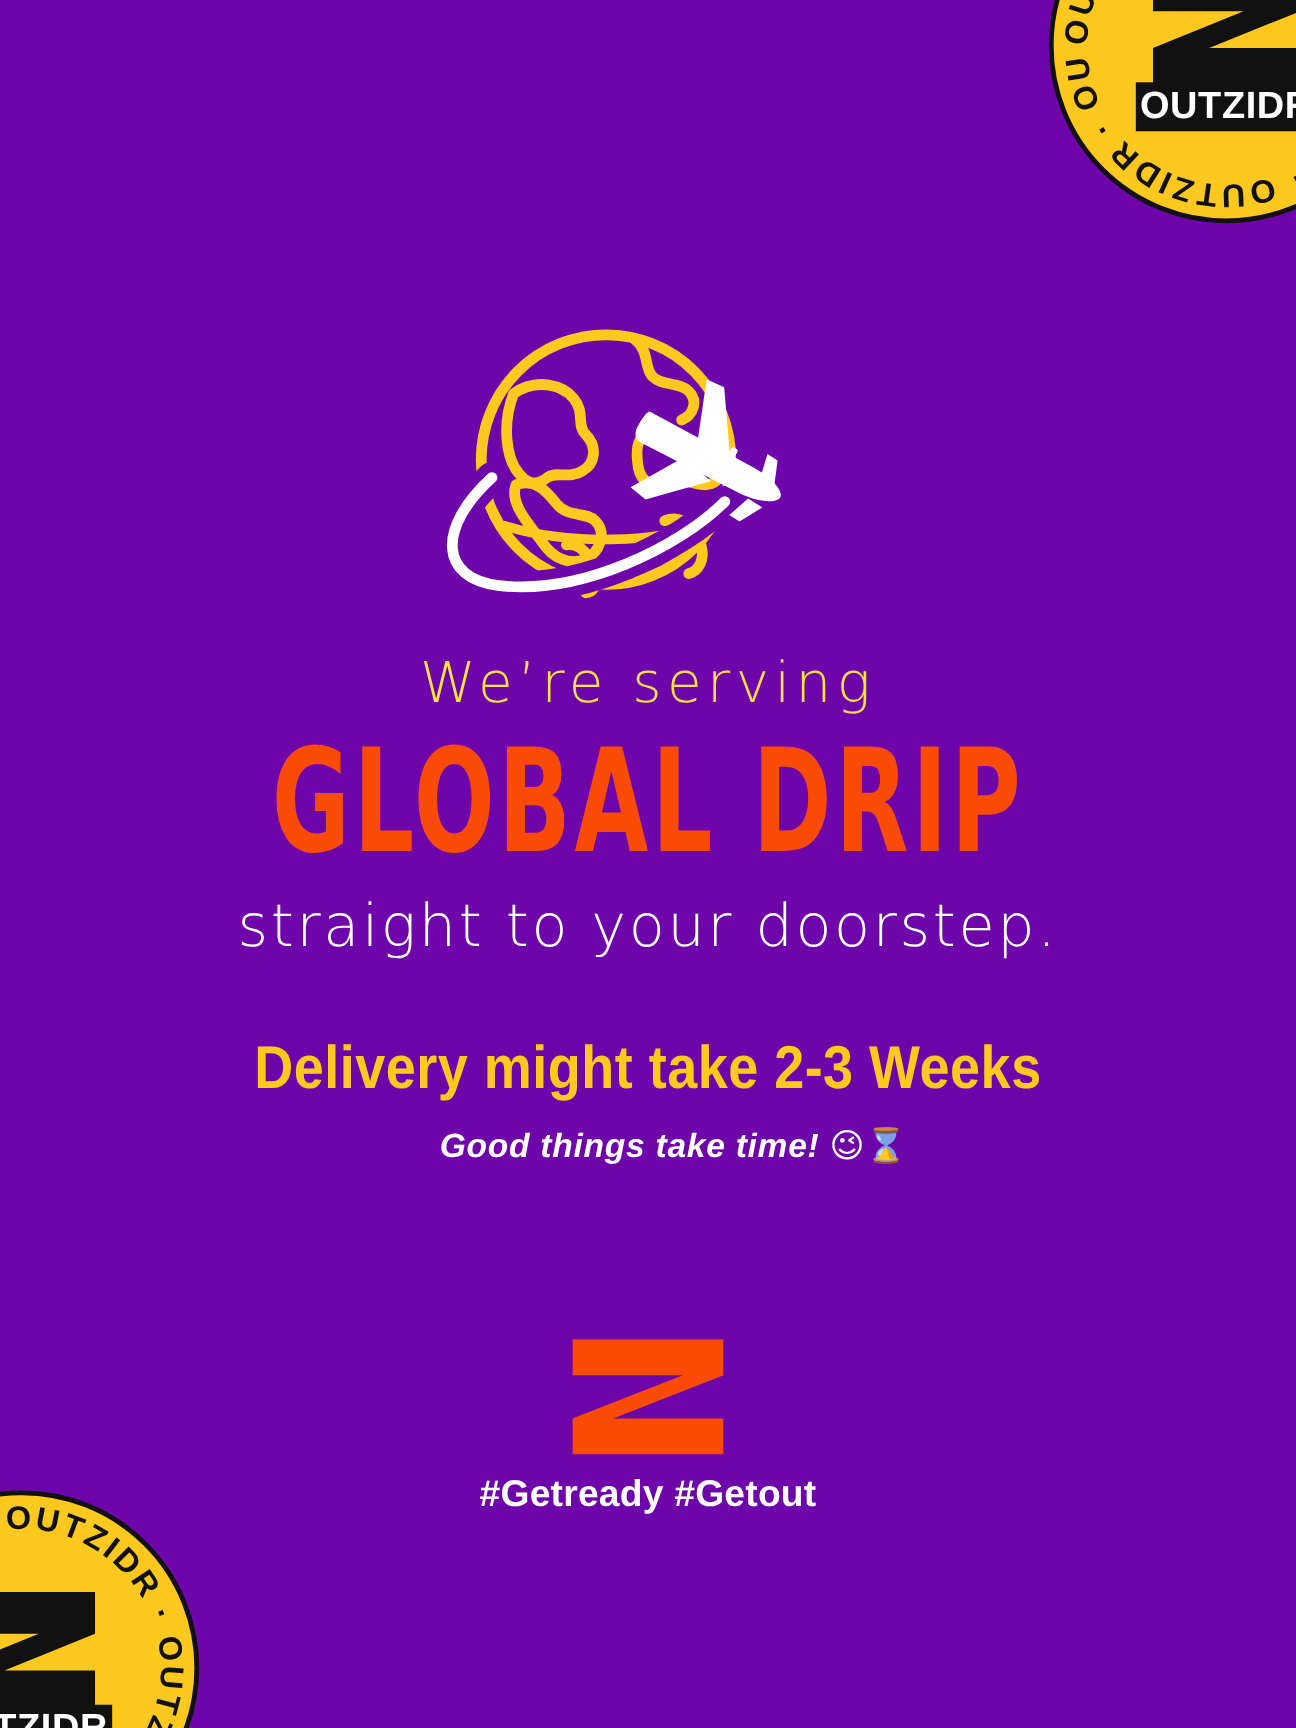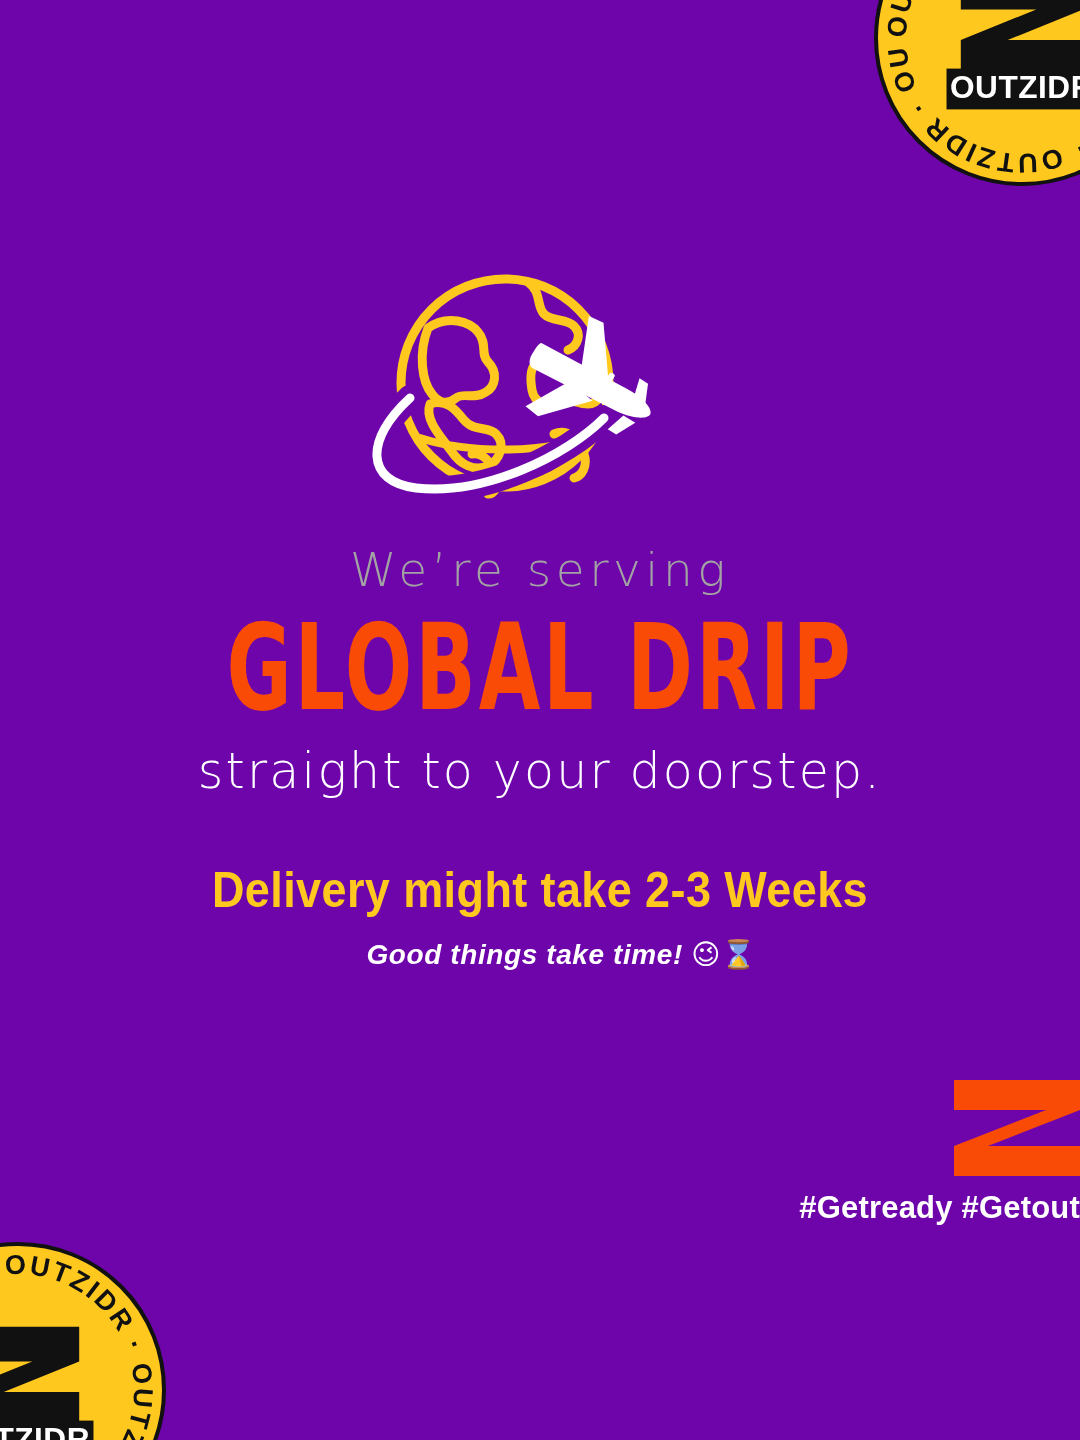--- a/index.html
+++ b/index.html
@@ -49,21 +49,21 @@
   
   .copy {
     position: absolute;
     left: 0;
     right: 0;
     top: 546px;
     text-align: center;
   }
 
   .line-serving {
-    color: #a3a3a3;
+    color: #fde047;
     font-size: 47px;
     font-weight: 300;
     letter-spacing: 4.5px;
     line-height: 1.0;
     margin: 0;
     font-family: "DejaVu Sans", sans-serif;
   }
 
   .line-headline {
     color: #FA4B06;
@@ -110,22 +110,22 @@
     font-family: "Liberation Sans Narrow", "Liberation Sans", sans-serif;
     padding-left: 43px;
   }
   .emoji { font-style: normal; font-family: "DejaVu Sans", sans-serif; }
 
   
   .footer {
     position: absolute;
     left: 0;
     right: 0;
-    top: 1080px;
-    text-align: right;
+    top: 1116px;
+    text-align: center;
   }
   .logo-z { display: inline-block; }
   .logo-z svg { display: block; }
 
   .hashtags {
     color: #FFFFFF;
     font-size: 31px;
     font-weight: bold;
     letter-spacing: 0.2px;
     margin: 10px 0 0 0;

